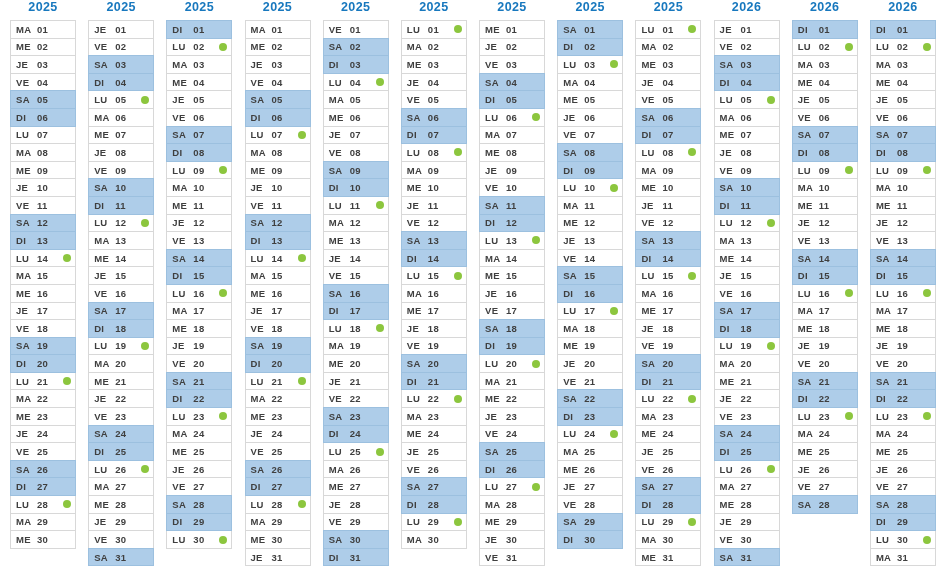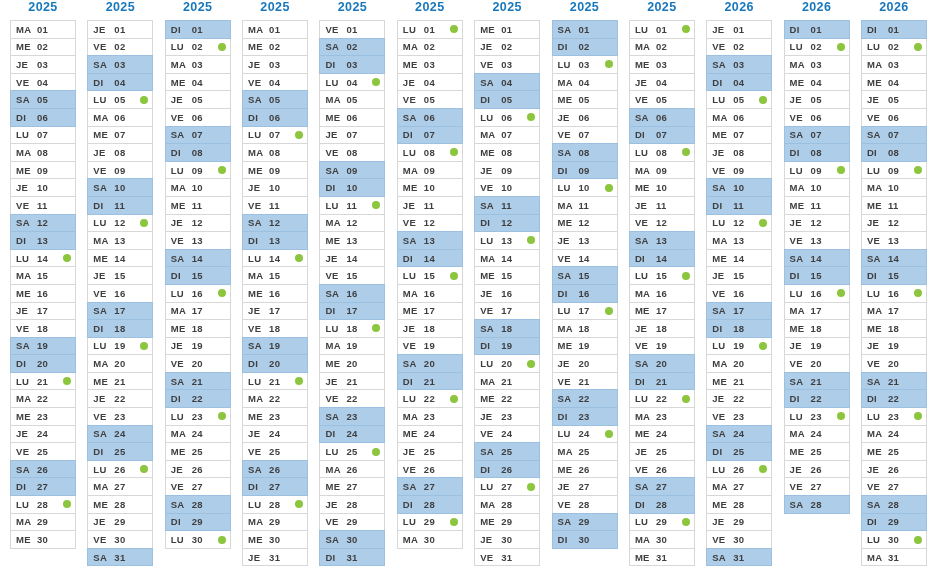--- a/index.html
+++ b/index.html
@@ -2,21 +2,21 @@
 <html style="--year-text: #1878BE; --weekend-fill: #AECDE9; --dot-green: #8CC63E; --day-text: #3F3F3F; --cell-border: #D8D8D8; --weekend-border: #9CC0DF;"><head>
 <meta charset="utf-8">
 <style>
   :root{
     --year-text:#1878BE; --weekend-fill:#AECDE9; --dot-green:#8CC63E;
     --day-text:#3F3F3F; --cell-border:#D8D8D8; --weekend-border:#9CC0DF;
   }
   html,body{margin:0;padding:0;background:#fff;}
   body{width:945px;height:566px;overflow:hidden;font-family:"Liberation Sans",sans-serif;}
   .calendar{display:flex;justify-content:space-between;box-sizing:border-box;
-            width:945px;padding:0 18px 0 10px;}
+            width:945px;padding:0 9px 0 10px;}
   .month-col{width:66px;flex:0 0 66px;}
   .year-header{height:20px;line-height:15px;text-align:center;color:var(--year-text);
                font-weight:bold;font-size:12.5px;letter-spacing:.4px;}
   .days{display:flex;flex-direction:column;}
   .day-row{box-sizing:border-box;height:18.6px;margin-top:-1px;
            border:1px solid var(--cell-border);background:#fff;
            display:flex;align-items:center;padding:0 4px 0 5px;
            font-size:9.5px;font-weight:bold;color:var(--day-text);letter-spacing:.3px;}
   .day-row:first-child{margin-top:0;}
   .day-row.weekend{background:var(--weekend-fill);border-color:var(--weekend-border);position:relative;z-index:1;}

